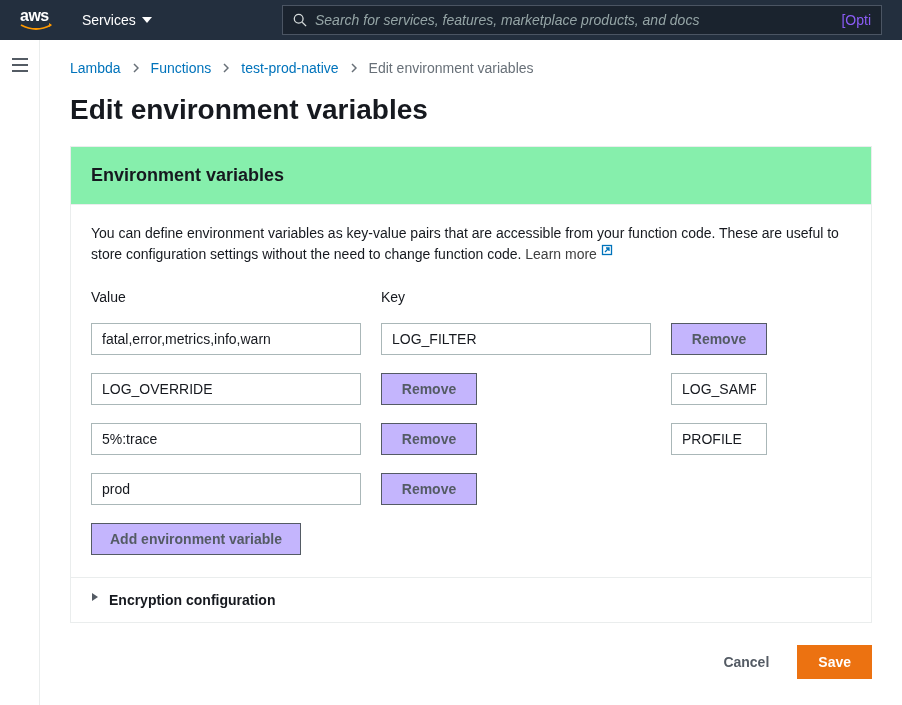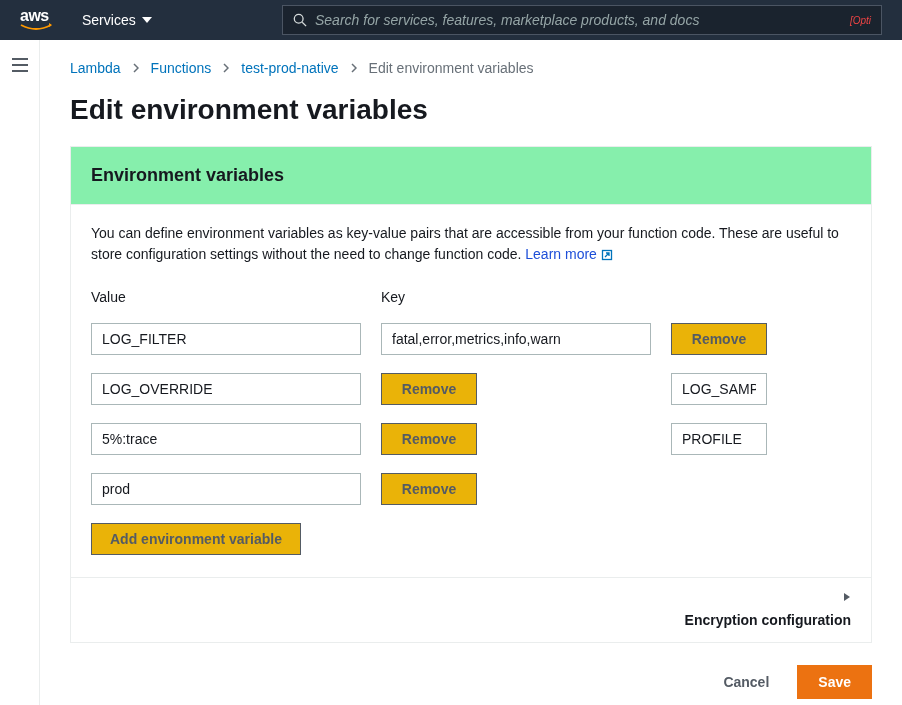--- a/index.html
+++ b/index.html
@@ -66,23 +66,22 @@
       font-size: 14px;
       flex: 1;
       outline: none;
       padding-left: 8px;
     }
     .search-container input::placeholder {
       color: #95a5a6;
       font-style: italic;
     }
     .search-right {
-      color: #ef4444;
-      font-style: italic;
-      font-size: 10px;
+      color: #8b5cf6;
+      font-size: 14px;
     }
     .main-layout {
       display: flex;
     }
     .hamburger {
       width: 40px;
       border-right: 1px solid #eaeded;
       padding-top: 18px;
       display: flex;
       justify-content: center;
@@ -141,24 +140,24 @@
     }
     .panel-body {
       padding: 18px 20px 22px 20px;
     }
     .description {
       font-size: 14px;
       line-height: 1.5;
       margin-bottom: 24px;
     }
     .learn-more {
-      color: #1d4ed8;
+      color: #404040;
       text-decoration: none;
       display: inline-flex;
-      align-items: center;
+      align-items: flex-start;
       gap: 4px;
     }
     .env-table {
       display: grid;
       grid-template-columns: 270px 270px 96px;
       column-gap: 20px;
       row-gap: 18px;
       align-items: center;
     }
     .col-header {
@@ -169,45 +168,44 @@
       width: 100%;
       height: 32px;
       padding: 0 10px;
       border: 1px solid #aab7b8;
       font-size: 14px;
       color: #16191f;
     }
     .btn {
       height: 32px;
       border: 1px solid #545b64;
-      background: #eab308;
+      background: #c4b5fd;
       font-size: 14px;
       font-weight: 700;
       color: #545b64;
       cursor: pointer;
       padding: 0 18px;
       display: inline-flex;
       align-items: center;
       justify-content: center;
     }
     .btn-remove {
       width: 96px;
       padding: 0;
     }
     .add-var {
       margin-top: 18px;
     }
     .panel-section {
       border-top: 1px solid #eaeded;
       padding: 14px 20px;
       display: flex;
-      align-items: flex-end;
+      align-items: flex-start;
       gap: 10px;
       cursor: pointer;
-      flex-direction: column;
     }
     .panel-section .caret {
       color: #545b64;
     }
     .panel-section .label {
       font-weight: 700;
       font-size: 14px;
     }
     .footer-actions {
       display: flex;
@@ -309,22 +307,22 @@
               <path d="M4 8 L8 4 M5 4 H8 V7" stroke="#0073bb" stroke-width="1.3" fill="none"></path>
             </svg>
           </a>
         </p>
 
         <div class="env-table">
           <div class="col-header">Value</div>
           <div class="col-header">Key</div>
           <div></div>
 
+          <input class="env-input" value="fatal,error,metrics,info,warn" style="">
           <input class="env-input" value="LOG_FILTER" style="">
-          <input class="env-input" value="fatal,error,metrics,info,warn" style="">
           <button class="btn btn-remove">Remove</button>
 
           <input class="env-input" value="LOG_OVERRIDE" style="">
           <button class="btn btn-remove">Remove</button>
 
           <input class="env-input" value="LOG_SAMPLE" style="">
           <input class="env-input" value="5%:trace" style="">
           <button class="btn btn-remove">Remove</button>
 
           <input class="env-input" value="PROFILE" style="">

